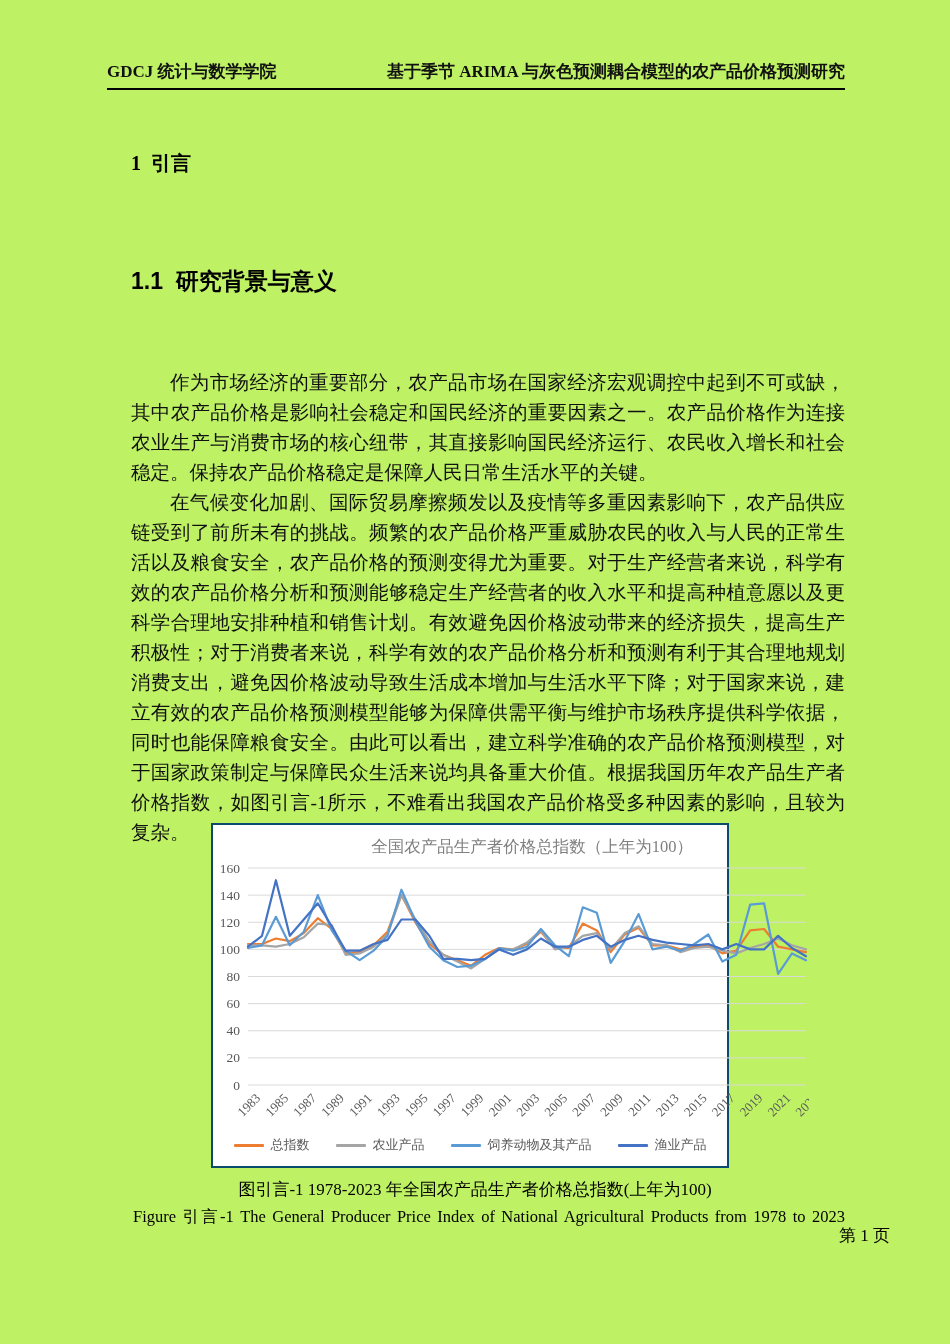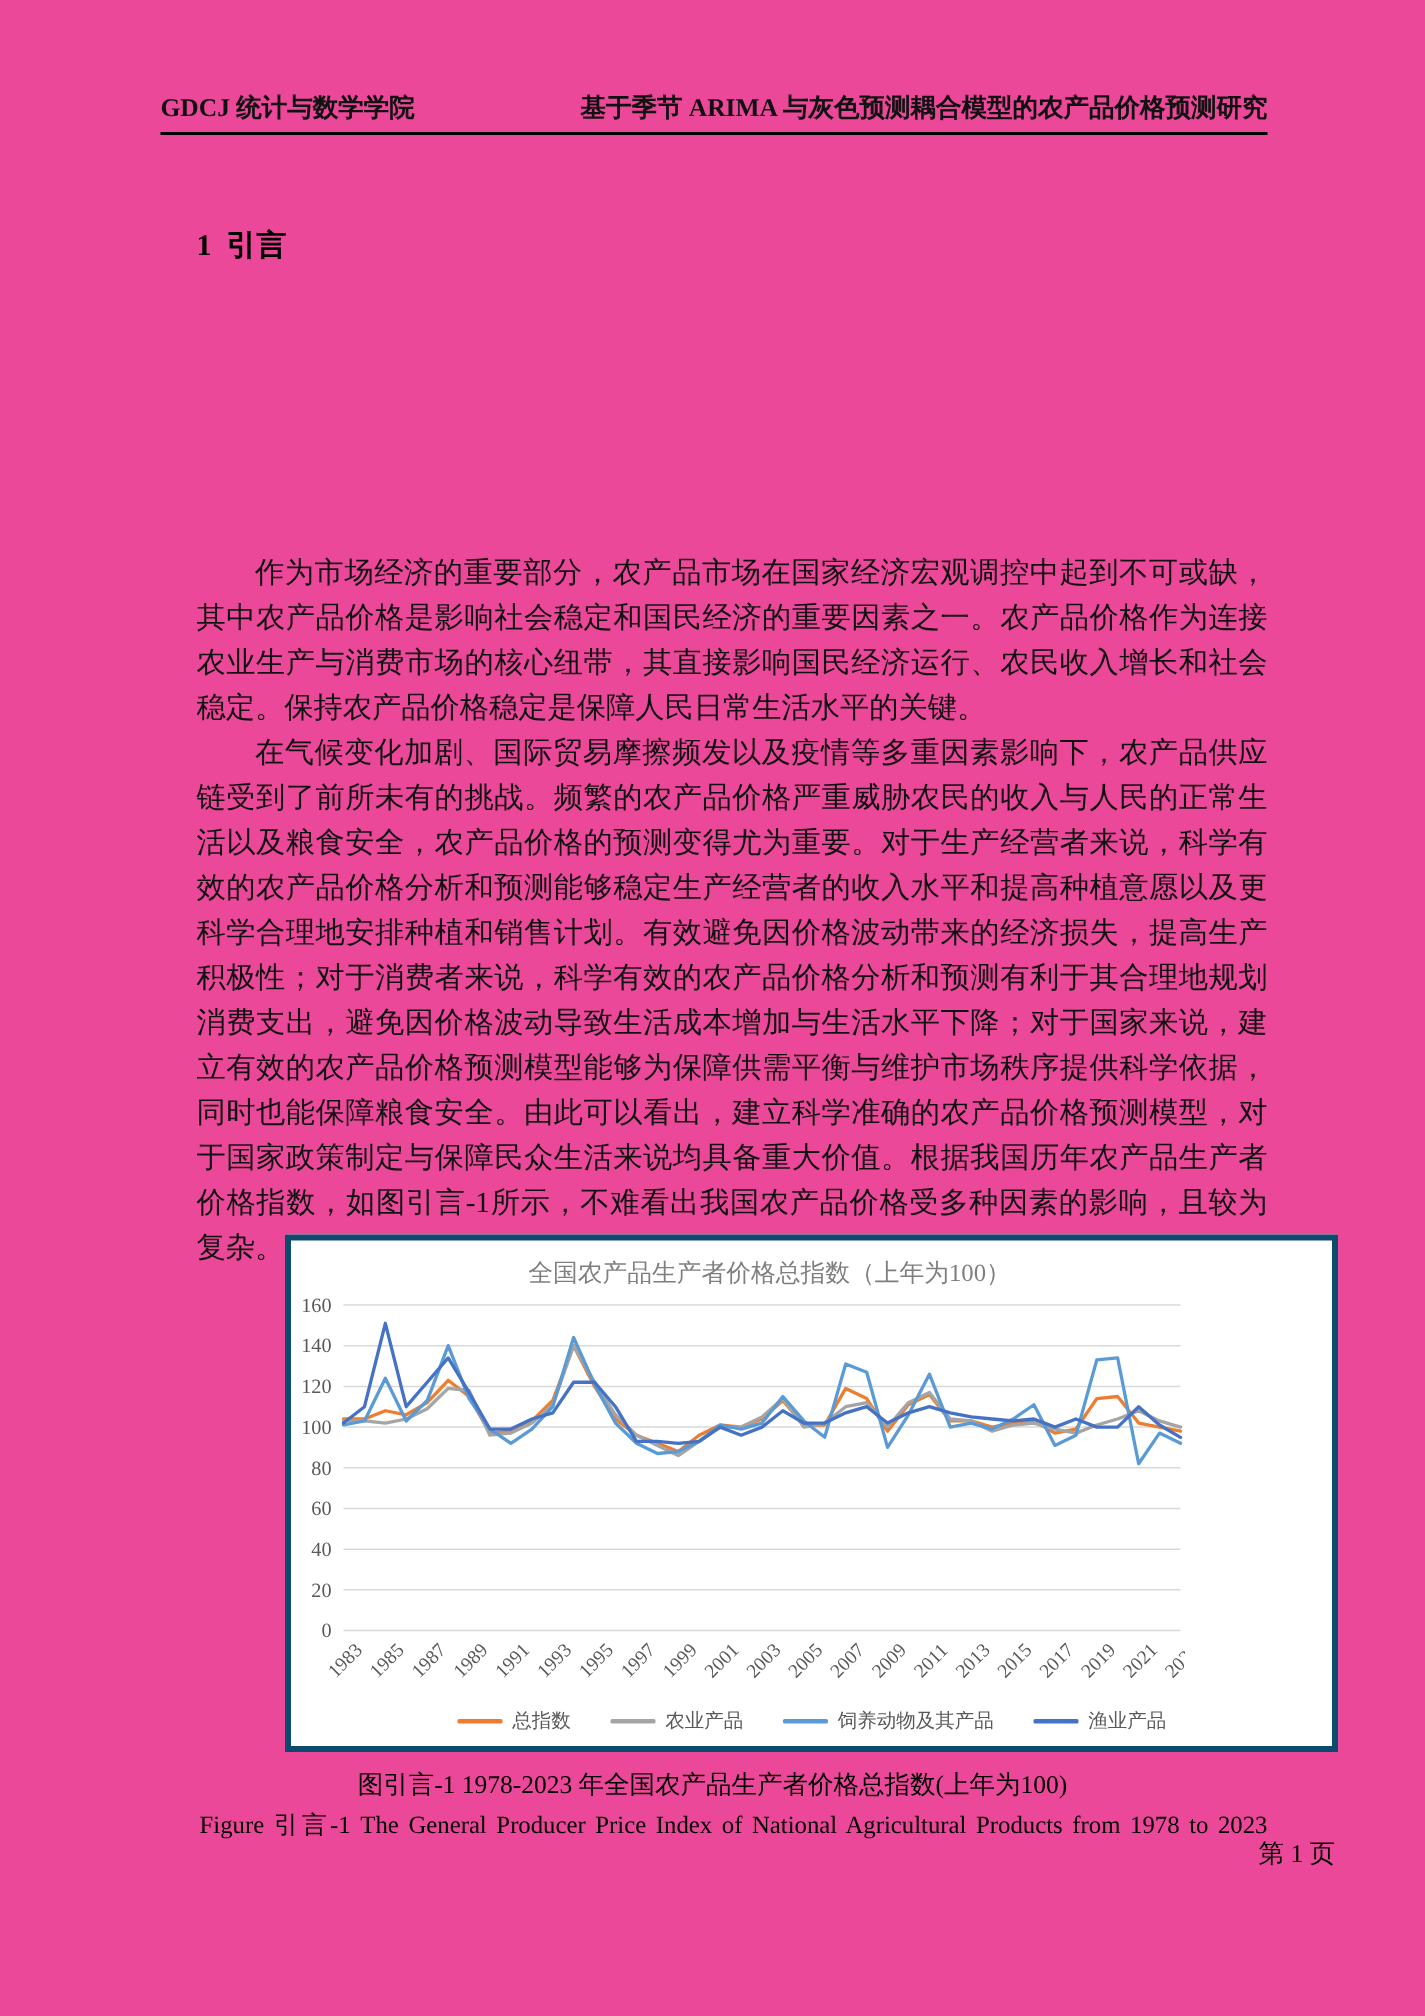--- a/index.html
+++ b/index.html
@@ -1,17 +1,17 @@
 <!DOCTYPE html>
 <html><head>
 <meta charset="utf-8">
 <style>
   html,body{margin:0;padding:0;background:#ffffff;}
   .page{
-    position:relative;width:950px;height:1344px;background:#ec4899;overflow:hidden;
+    position:relative;width:950px;height:1344px;background:#bef264;overflow:hidden;
     font-family:"Liberation Serif","DejaVu Serif",serif;color:#111;
   }
   
   .header{
     position:absolute;left:107px;right:105px;top:60px;
     display:flex;justify-content:space-between;align-items:flex-end;
     padding-bottom:5px;border-bottom:2.5px solid #000;
     font-size:17px;font-weight:bold;white-space:nowrap;
   }
   
@@ -26,22 +26,22 @@
     font-size:23px;font-weight:bold;white-space:pre-wrap;color:#000;
   }
   
   .bodytext{
     position:absolute;left:131px;top:347px;width:714px;
     font-size:19.5px;line-height:30px;text-align:justify;color:#111;margin-top:21px;
   }
   .bodytext p{margin:0;text-indent:2em;}
   
   .figure{
-    position:absolute;left:190px;top:823px;width:702px;height:345px;
-    border:4px solid #0c4a6e;background:#fff;box-sizing:border-box;
+    position:absolute;left:211px;top:823px;width:518px;height:345px;
+    border:2px solid #0c4a6e;background:#fff;box-sizing:border-box;
   }
   .figure svg{position:absolute;left:0;top:0;}
   .legend{
     position:absolute;left:0;right:0;top:304px;height:32px;
     display:flex;justify-content:center;align-items:center;gap:26px;
     font-size:13px;color:#595959;
     font-family:"Liberation Sans","DejaVu Sans",sans-serif;
   }
   .legend .item{display:flex;align-items:center;gap:7px;}
   .legend .swatch{display:inline-block;width:30px;height:3px;border-radius:1px;}
@@ -64,20 +64,21 @@
 <body>
 
 <div class="page">
 
   <div class="header">
     <span>GDCJ 统计与数学学院</span>
     <span>基于季节 ARIMA 与灰色预测耦合模型的农产品价格预测研究</span>
   </div>
 
   <div class="h1">1  引言</div>
+  <div class="h2">1.1  研究背景与意义</div>
 
   <div class="bodytext">
     <p>作为市场经济的重要部分，农产品市场在国家经济宏观调控中起到不可或缺，其中农产品价格是影响社会稳定和国民经济的重要因素之一。农产品价格作为连接农业生产与消费市场的核心纽带，其直接影响国民经济运行、农民收入增长和社会稳定。保持农产品价格稳定是保障人民日常生活水平的关键。</p>
     <p>在气候变化加剧、国际贸易摩擦频发以及疫情等多重因素影响下，农产品供应链受到了前所未有的挑战。频繁的农产品价格严重威胁农民的收入与人民的正常生活以及粮食安全，农产品价格的预测变得尤为重要。对于生产经营者来说，科学有效的农产品价格分析和预测能够稳定生产经营者的收入水平和提高种植意愿以及更科学合理地安排种植和销售计划。有效避免因价格波动带来的经济损失，提高生产积极性；对于消费者来说，科学有效的农产品价格分析和预测有利于其合理地规划消费支出，避免因价格波动导致生活成本增加与生活水平下降；对于国家来说，建立有效的农产品价格预测模型能够为保障供需平衡与维护市场秩序提供科学依据，同时也能保障粮食安全。由此可以看出，建立科学准确的农产品价格预测模型，对于国家政策制定与保障民众生活来说均具备重大价值。根据我国历年农产品生产者价格指数，如图引言-1所示，不难看出我国农产品价格受多种因素的影响，且较为复杂。</p>
   </div>
 
   <div class="figure">
     <svg id="chart-svg" width="596" height="304" viewBox="0 0 596 304">
         <text x="319" y="27" text-anchor="middle" fill="#7f7f7f" font-size="16.5" font-family="&quot;Liberation Serif&quot;,&quot;DejaVu Serif&quot;,serif">全国农产品生产者价格总指数（上年为100）</text>
         <line x1="35" y1="260" x2="593" y2="260" stroke="#d9d9d9" stroke-width="1"></line>

